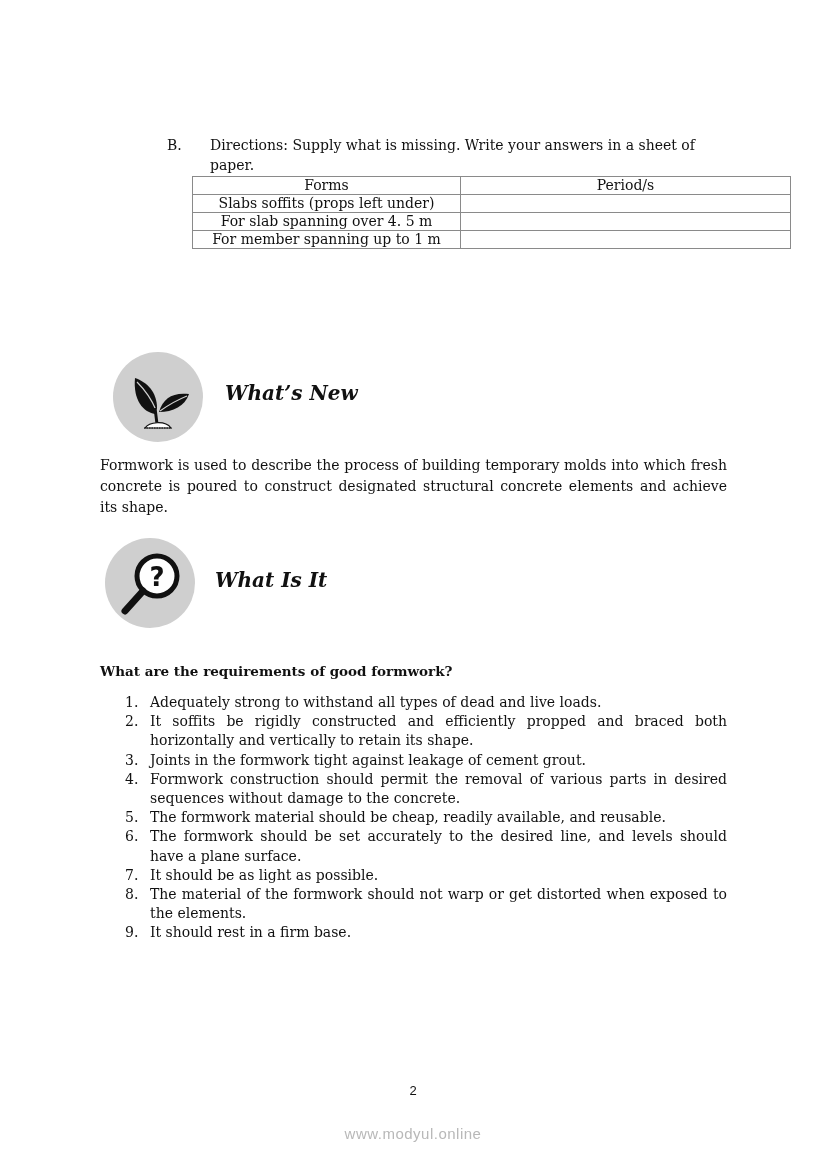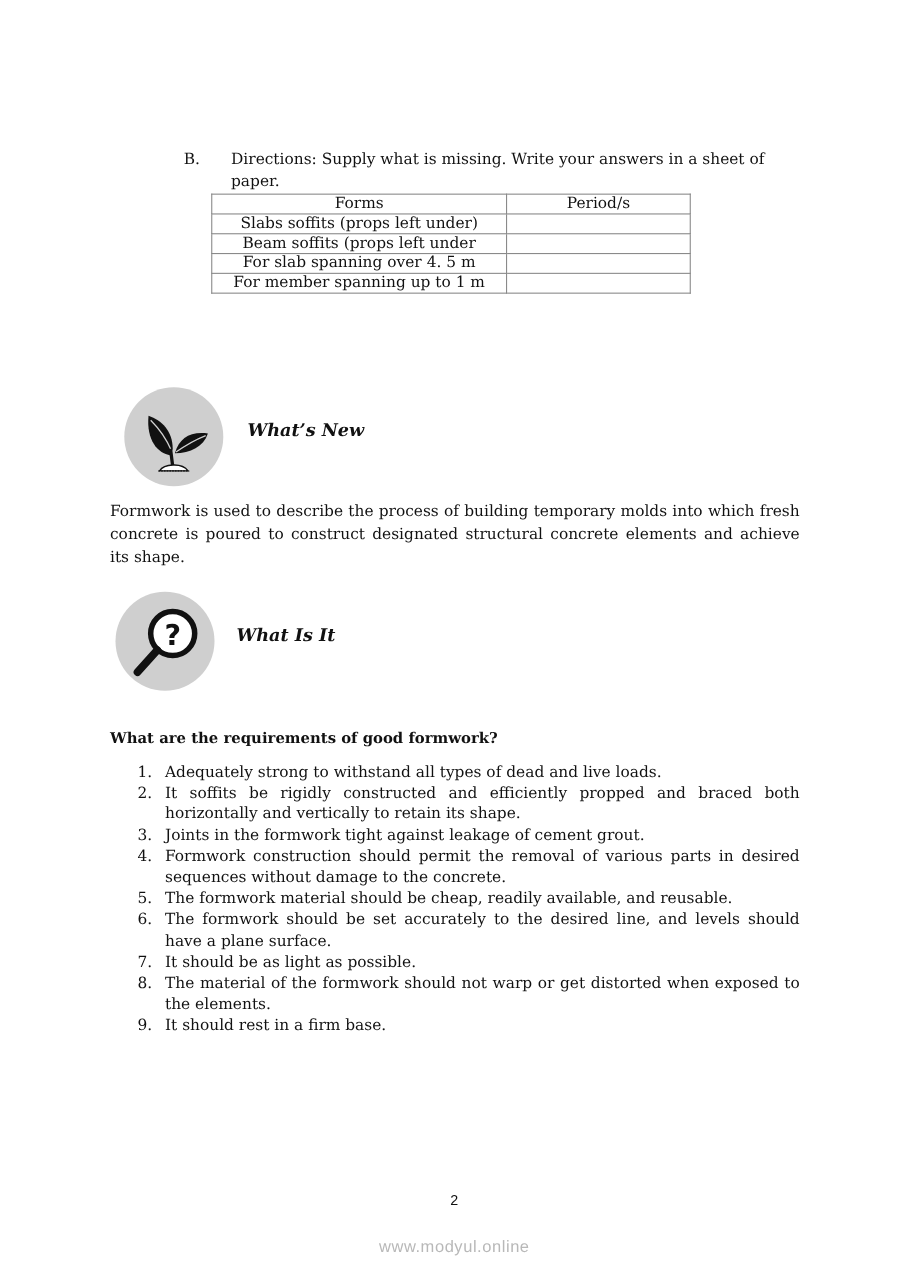--- a/index.html
+++ b/index.html
@@ -2,26 +2,26 @@
 <html><head>
 <meta charset="utf-8">
 <style>
   html, body { margin: 0; padding: 0; background: #ffffff; }
   body { width: 826px; height: 1169px; position: relative; overflow: hidden;
          font-family: "DejaVu Serif", "Liberation Serif", serif; color: #111; }
   .abs { position: absolute; }
   .directions { left: 167px; top: 135px; font-size: 14px; line-height: 20px; width: 560px; }
   .directions .letter { position: absolute; left: 0; top: 0; }
   .directions .text { margin-left: 43px; display: block; }
-  table.forms { position: absolute; left: 192px; top: 176px; width: 436px; border-collapse: collapse;
+  table.forms { position: absolute; left: 192px; top: 176px; width: 599px; border-collapse: collapse;
         font-size: 14px; line-height: 17px; }
   table.forms td, table.forms th { border: 1px solid #8a8a8a; text-align: center; font-weight: normal; padding: 0 4px; vertical-align: middle; }
   table.forms col.c1 { width: 268px; }
   .icon-circle { position: absolute; width: 90px; height: 90px; border-radius: 50%; background: #cfcfcf; }
-  .section-title { position: absolute; font-family: "DejaVu Serif", serif; font-weight: bold; font-style: italic; font-size: 16px; color: #111; text-align: center; }
+  .section-title { position: absolute; font-family: "DejaVu Serif", serif; font-weight: bold; font-style: italic; font-size: 20px; color: #111; text-align: center; }
   .para { position: absolute; left: 100px; width: 627px; font-size: 14px; line-height: 21px; text-align: justify; }
   .question { position: absolute; left: 100px; top: 663px; font-family: "DejaVu Serif", serif; font-weight: bold; font-size: 13.5px; }
   ol.reqs { position: absolute; left: 100px; top: 693px; width: 627px; margin: 0; padding: 0; list-style: none; font-size: 14px; line-height: 19.2px; }
   ol.reqs li { position: relative; padding-left: 50px; text-align: justify; }
   ol.reqs li .num { position: absolute; left: 25px; top: 0; }
   .pagenum { position: absolute; left: 0; width: 826px; top: 1083px; text-align: center; font-family: "Liberation Sans", sans-serif; font-size: 13px; }
   .watermark { position: absolute; left: 0; width: 826px; top: 1125px; text-align: center; font-family: "Liberation Sans", sans-serif; font-size: 15px; color: #b8b8b8; letter-spacing: 0.5px; }
 </style>
 </head>
 <body>
@@ -36,24 +36,20 @@
       <col class="c1">
       <col>
     </colgroup>
   <tbody>
       <tr>
     <th>Forms</th>
     <th>Period/s</th>
   </tr>
   <tr>
     <td>Slabs soffits (props left under)</td>
-    <td></td>
-  </tr>
-  <tr>
-    <td>Beam soffits (props left under</td>
     <td></td>
   </tr>
   <tr>
     <td>For slab spanning over 4. 5 m</td>
     <td></td>
   </tr>
   <tr>
     <td>For member spanning up to 1 m</td>
     <td></td>
   </tr>

